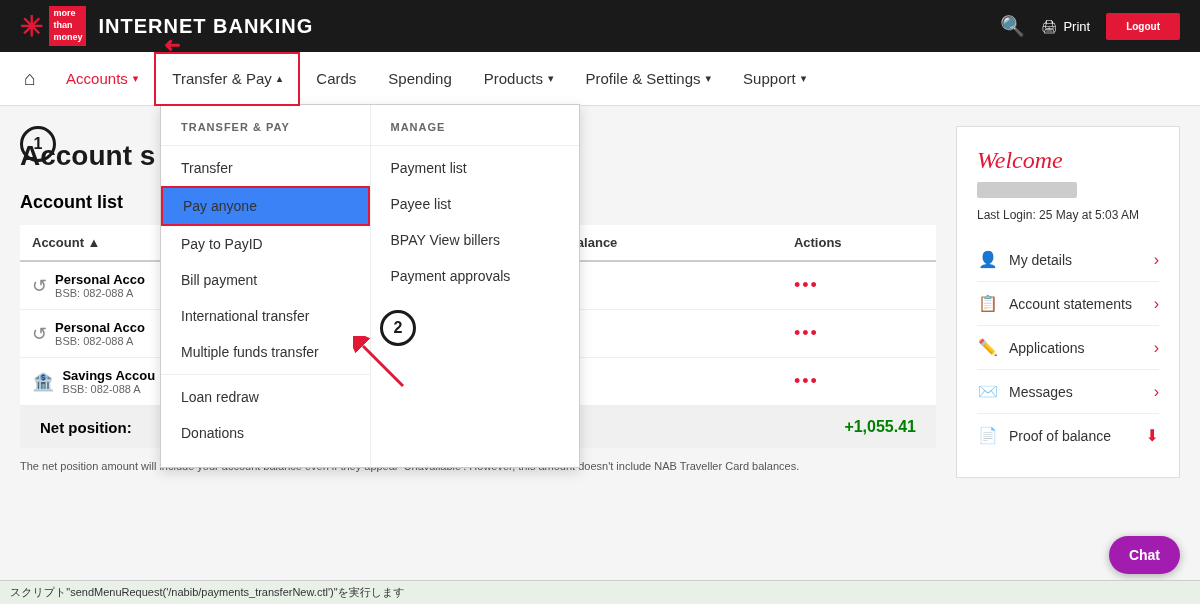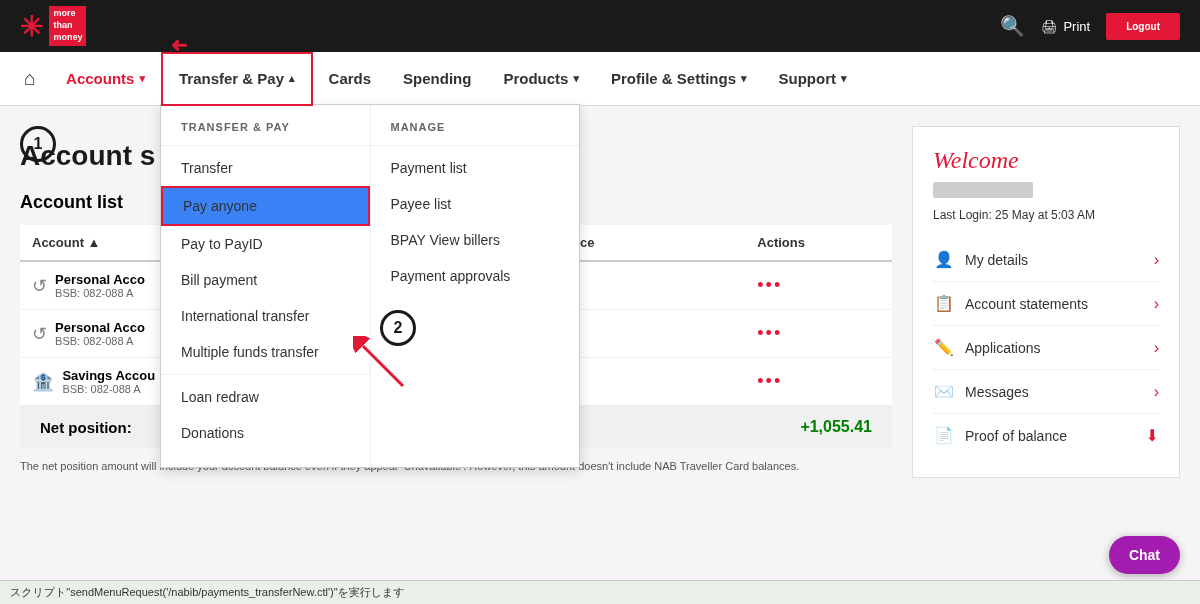--- a/index.html
+++ b/index.html
@@ -46,21 +46,21 @@
       z-index: 100;
     }
     .nav-home { font-size: 20px; color: #333; padding: 0 14px; cursor: pointer; }
     .nav-item {
       padding: 0 16px;
       height: 54px;
       display: flex;
       align-items: center;
       gap: 5px;
       font-size: 15px;
-      font-weight: 700;
+      font-weight: 400;
       color: #333;
       cursor: pointer;
       border: none;
       background: none;
       white-space: nowrap;
     }
     .nav-item.open { background: white; border: 2px solid #e31837; border-bottom: 2px solid white; position: relative; z-index: 200; }
     .nav-item .chevron { font-size: 11px; }
     .nav-accounts { color: #e31837; }
 
@@ -161,21 +161,21 @@
 
     
     .status-bar {
       background: #e8f0e8; font-size: 11px; color: #333;
       padding: 4px 10px; border-top: 1px solid #ccc;
       position: fixed; bottom: 0; left: 0; right: 0;
     }
 
     
     .right-panel {
-      width: 268px;
+      width: 224px;
       flex-shrink: 0;
     }
     .welcome-card {
       background: white;
       border: 1px solid #ddd;
       padding: 20px;
       margin-bottom: 16px;
     }
     .welcome-title {
       font-family: Georgia, serif; font-style: italic;
@@ -223,20 +223,21 @@
   </style>
 </head>
 <body>
 
 <div class="top-bar">
   <div class="top-bar-left">
     <div class="nab-logo">
       <span class="nab-star">✳</span>
       <span class="nab-text">more<br>than<br>money</span>
     </div>
+    <span class="bank-title">INTERNET BANKING</span>
   </div>
   <div class="top-bar-right">
     <span class="top-search">🔍</span>
     <span class="top-print">
       <span>🖨</span>
       <span>Print</span>
     </span>
     <button class="btn-logout">Logout</button>
   </div>
 </div>

